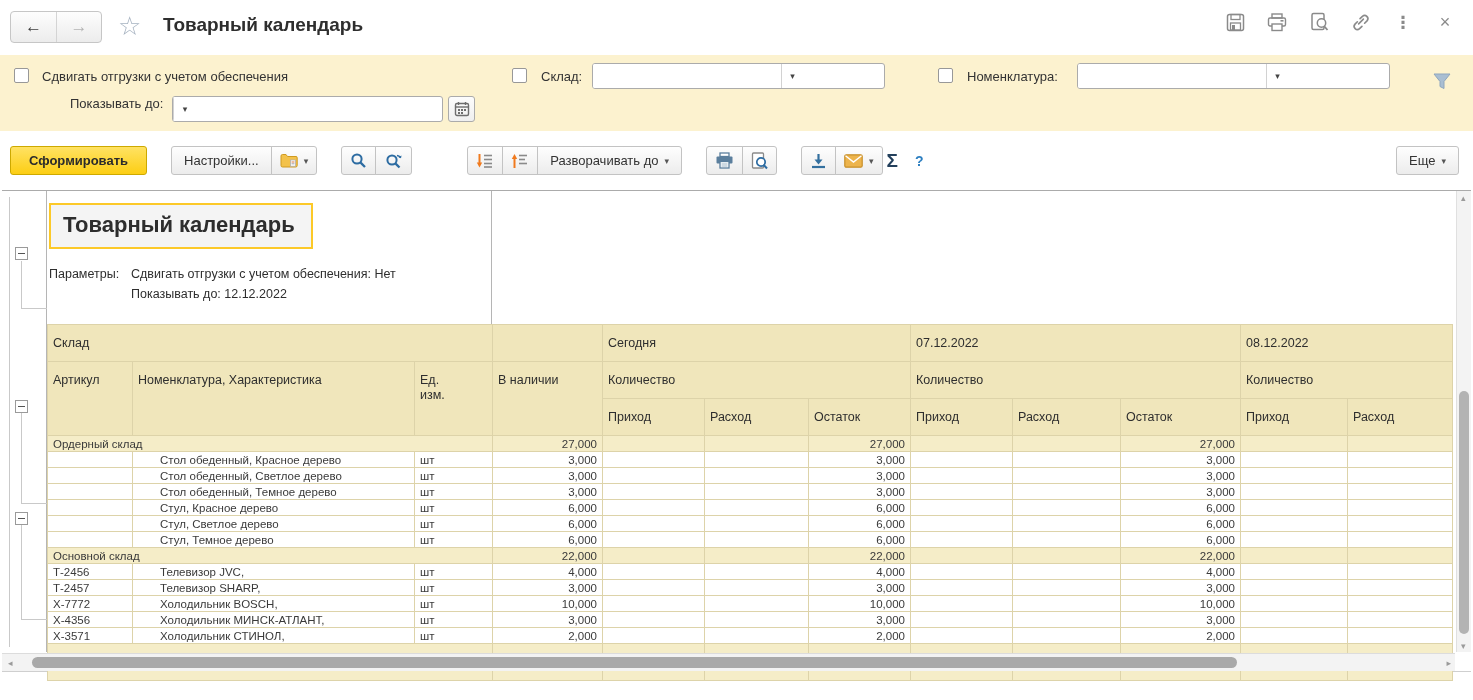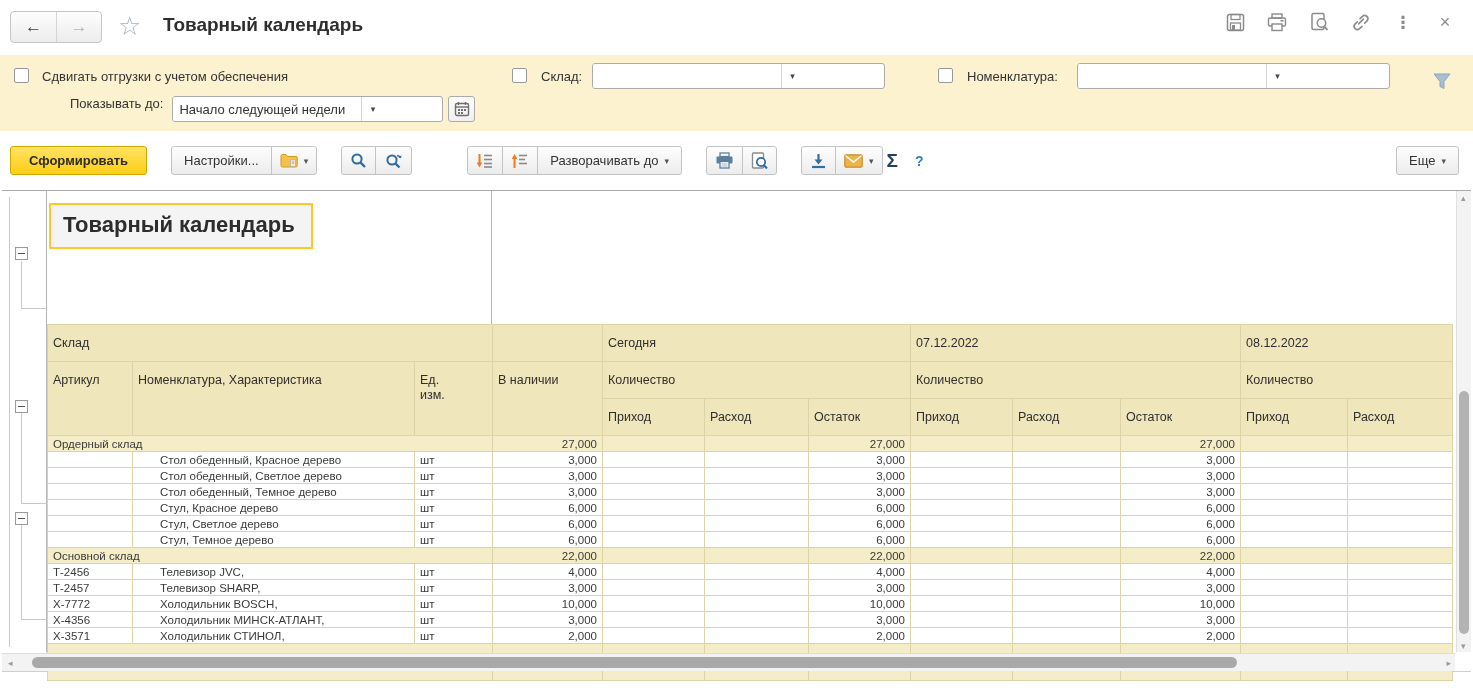--- a/index.html
+++ b/index.html
@@ -157,21 +157,20 @@
 
       <span class="funnel">
         <svg width="18" height="17" viewBox="0 0 18 17">
             <path d="M1 1 H17 L11 8.5 V15.5 L7 13.5 V8.5 Z" fill="#a9bed2" stroke="#8fa6bd" stroke-width="1"></path>
           </svg>
       </span>
     </div>
     <div class="f-row2">
       <span class="flabel" style="margin-left:37px;">Показывать до:</span>
       <span class="combo" style="margin-left:9px;width:271px;">
-        <input type="text" value="Начало следующей недели" style="">
         <span class="arrow">▾</span>
       </span>
       <span class="sq-btn" style="margin-left:5px;">
         <svg width="16" height="16" viewBox="0 0 16 16">
             <rect x="1.5" y="2.5" width="13" height="12" rx="1.5" fill="none" stroke="#6e6e6e" stroke-width="1.4"></rect>
             <line x1="1.5" y1="6" x2="14.5" y2="6" stroke="#6e6e6e" stroke-width="1.4"></line>
             <line x1="4.5" y1="1" x2="4.5" y2="4" stroke="#6e6e6e" stroke-width="1.4"></line>
             <line x1="11.5" y1="1" x2="11.5" y2="4" stroke="#6e6e6e" stroke-width="1.4"></line>
             <g fill="#6e6e6e">
               <rect x="4" y="8" width="2" height="2"></rect>
@@ -308,20 +307,27 @@
 
     <div class="tree-box" style="left:13px; top:209px;"></div>
     <div class="tree-line" style="left:19px; top:222px; height:90px;"></div>
     <div class="tree-hline" style="left:19px; top:312px; width:26px;"></div>
 
     <div class="tree-box" style="left:13px; top:321px;"></div>
     <div class="tree-line" style="left:19px; top:334px; height:94px;"></div>
     <div class="tree-hline" style="left:19px; top:428px; width:26px;"></div>
 
     <div class="report-title-box">Товарный календарь</div>
+    <div class="params">
+      <span class="plabel">Параметры:</span>
+      <span class="plines">
+        <div>Сдвигать отгрузки с учетом обеспечения: Нет</div>
+        <div>Показывать до: 12.12.2022</div>
+      </span>
+    </div>
 
     <table class="sheet" id="sheet">
         <colgroup>
           <col style="width: 85px;">
           <col style="width: 282px;">
           <col style="width: 78px;">
           <col style="width: 110px;">
           <col style="width: 102px;">
           <col style="width: 104px;">
           <col style="width: 102px;">

